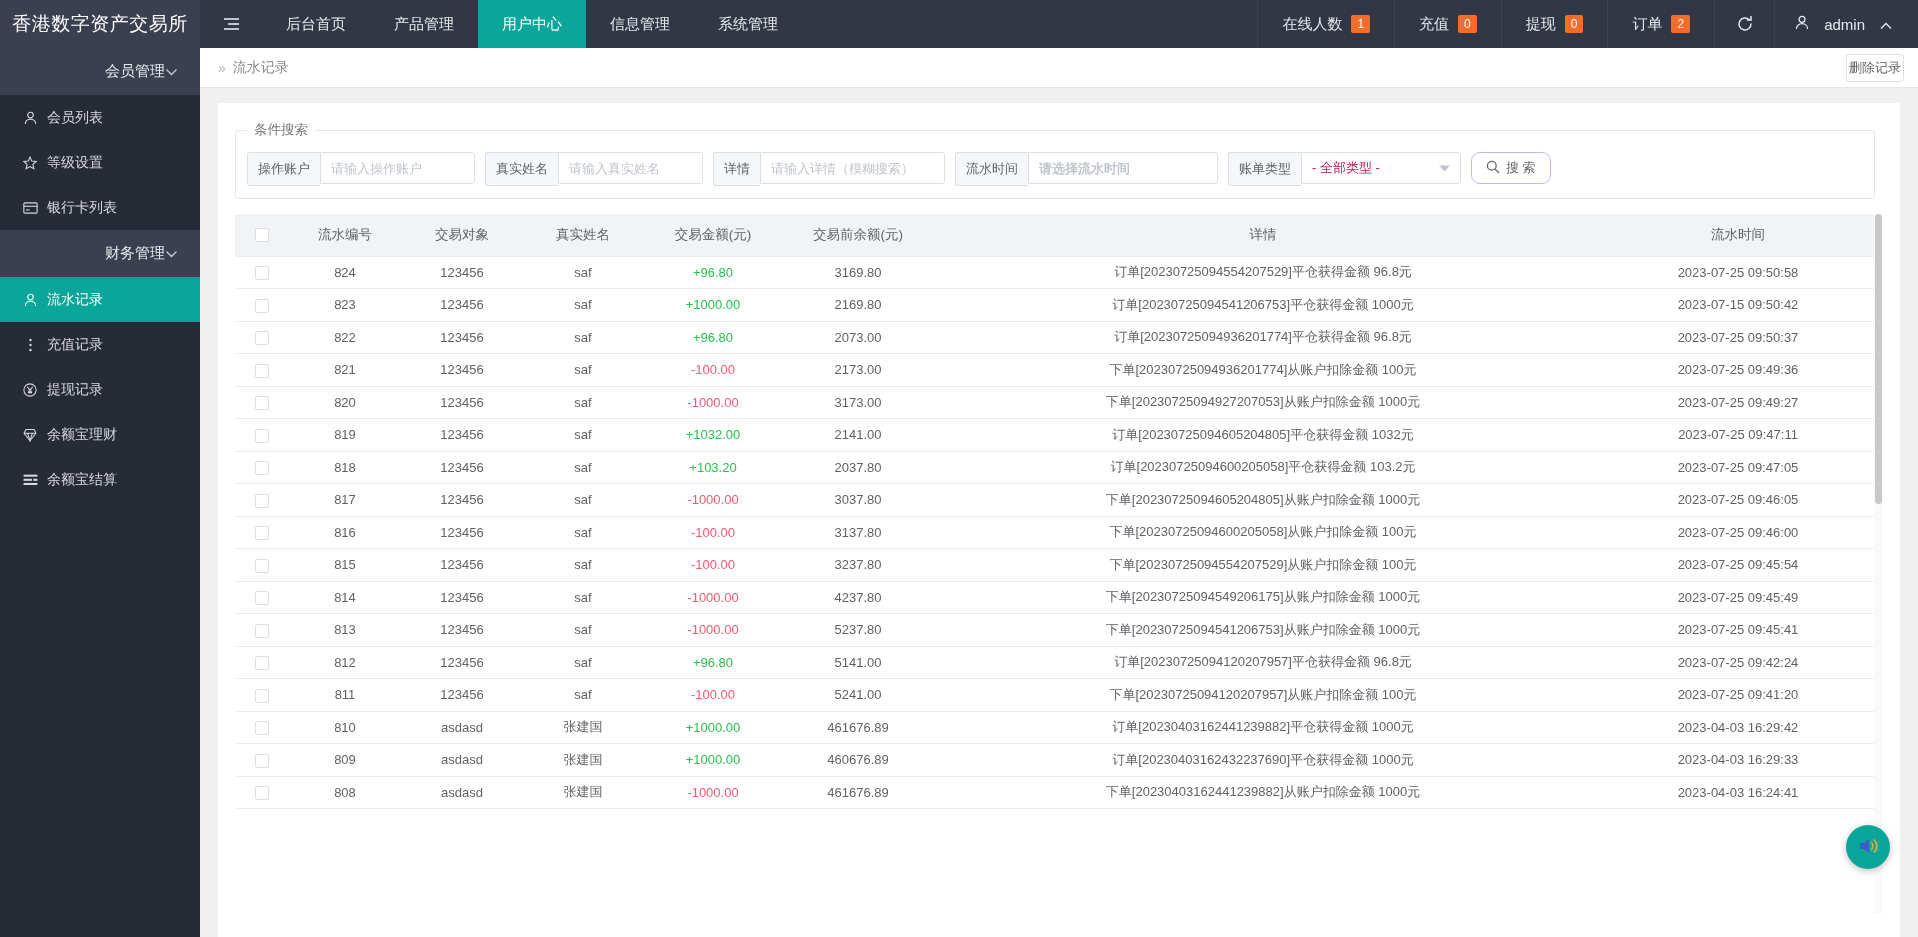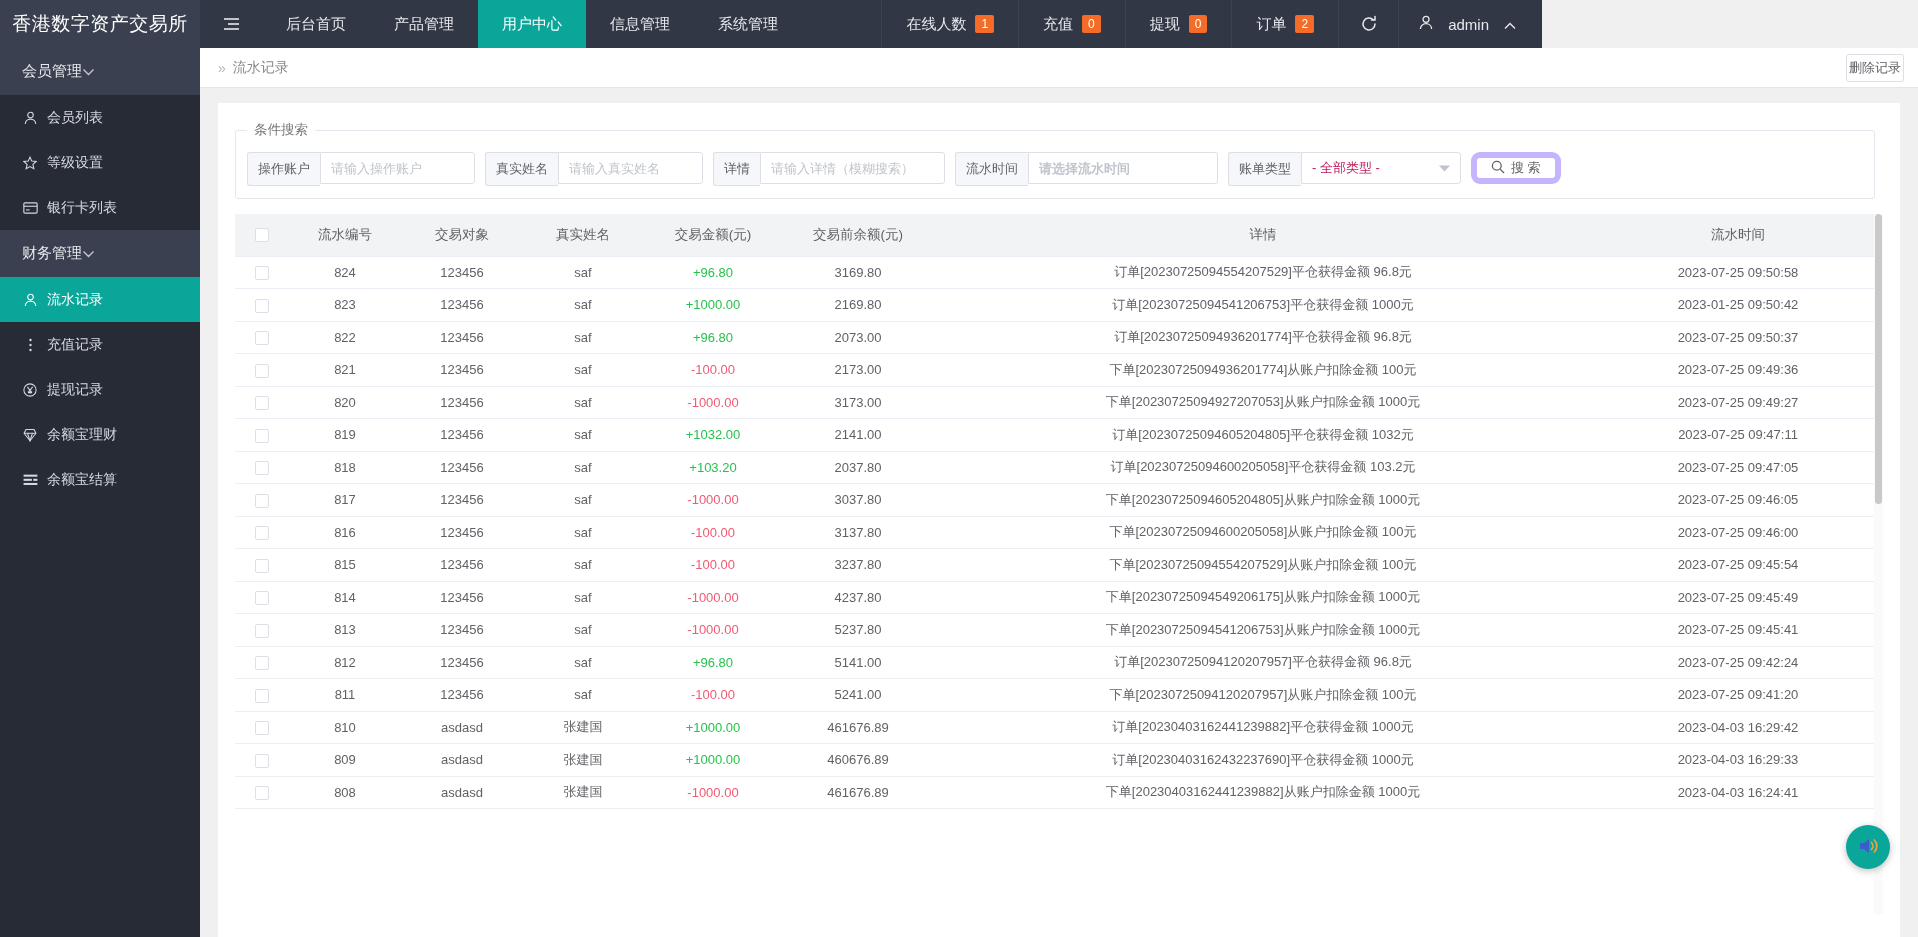--- a/index.html
+++ b/index.html
@@ -7,21 +7,21 @@
   html, body {
     width: 1918px; height: 937px;
     overflow: hidden;
     font-family: "Liberation Sans", "DejaVu Sans", sans-serif;
     font-size: 14px;
     background: #f0f0f0;
     color: #333;
   }
   
   .topbar {
-    height: 48px; width: 1542px;
+    height: 48px; width: 1918px;
     background: #313744;
     display: flex; align-items: stretch;
     position: relative; z-index: 30;
   }
   .brand {
     width: 200px; min-width: 200px;
     background: #3a404f;
     color: #fff;
     font-size: 19px;
     display: flex; align-items: center; justify-content: center;
@@ -64,21 +64,21 @@
   
   .body-wrap { display: flex; height: 889px; width: 1918px; }
   
   .sidebar {
     width: 200px; min-width: 200px; height: 889px;
     background: #262b35; overflow: hidden;
   }
   .side-group {
     height: 47px; background: #3a404f; color: #e7e9ee;
     display: flex; align-items: center; padding: 0 22px;
-    font-size: 15px; cursor: pointer; justify-content: flex-start;
+    font-size: 15px; cursor: pointer; justify-content: flex-end;
   }
   .side-group .chev { font-size: 12px; color: #c3c7d1; }
   .side-item {
     height: 45px; display: flex; align-items: center; gap: 9px;
     padding: 0 0 0 22px; color: #d6d9e0; font-size: 14px; cursor: pointer;
     white-space: nowrap;
   }
   .side-item.active { background: #0aa699; color: #fff; }
   .side-item .ic { width: 16px; display: inline-flex; align-items: center; justify-content: center; font-size: 13px; }
   
@@ -124,21 +124,21 @@
   .ig input::placeholder { color: #c0c4cc; }
   .ig .fakesel { justify-content: space-between; gap: 8px; cursor: pointer; color: #be185d; }
   .ig .fakesel .caret { color: #c0c4cc; font-size: 10px; }
   .w-acct { width: 155px; }
   .w-name { width: 145px; }
   .w-detail { width: 185px; }
   .w-time { width: 190px; font-weight: bold; }
   .w-type { width: 160px; }
   .search-btn {
     height: 32px; padding: 0 14px; display: flex; align-items: center; gap: 6px;
-    border: 6px solid #c4b5fd; background: #fff; border-radius: 9px;
+    border: 1px solid #c4b5fd; background: #fff; border-radius: 9px;
     color: #606266; font-size: 13px; cursor: pointer; white-space: nowrap;
   }
   
   .table-wrap { margin-top: 15px; height: 700px; overflow: hidden; position: relative; }
   table { width: 100%; border-collapse: collapse; table-layout: fixed; }
   thead th {
     background: #f2f3f5; color: #606266; font-weight: normal;
     font-size: 13.5px; height: 42px; border-bottom: 1px solid #ebeef5;
     text-align: center;
   }
@@ -433,21 +433,21 @@
                   <td>2023-07-25 09:50:58</td>
                 </tr>
                 <tr>
                   <td><span class="ckbox"></span></td>
                   <td>823</td>
                   <td>123456</td>
                   <td>saf</td>
                   <td class="pos">+1000.00</td>
                   <td>2169.80</td>
                   <td>订单[20230725094541206753]平仓获得金额 1000元</td>
-                  <td>2023-01-25 09:50:42</td>
+                  <td>2023-07-15 09:50:42</td>
                 </tr>
                 <tr>
                   <td><span class="ckbox"></span></td>
                   <td>822</td>
                   <td>123456</td>
                   <td>saf</td>
                   <td class="pos">+96.80</td>
                   <td>2073.00</td>
                   <td>订单[20230725094936201774]平仓获得金额 96.8元</td>
                   <td>2023-07-25 09:50:37</td>

